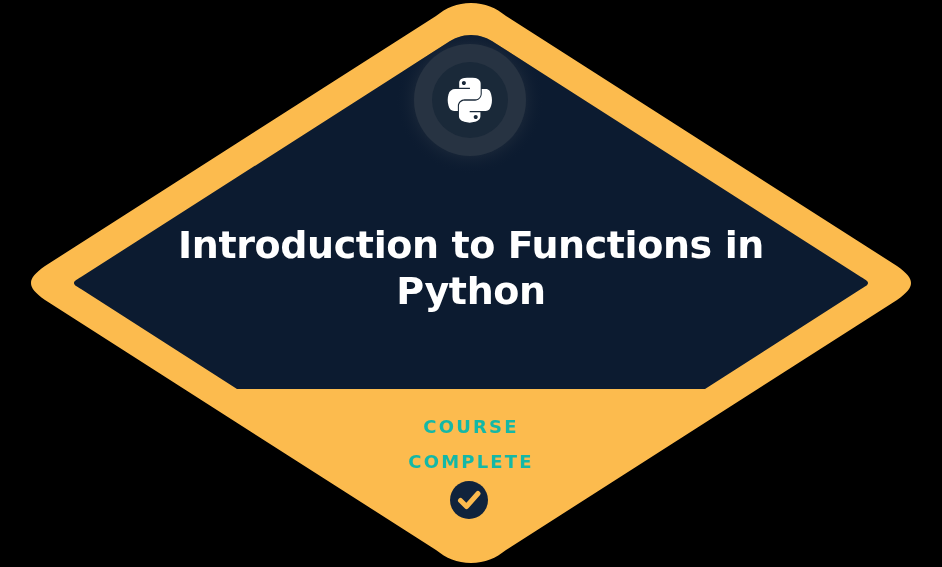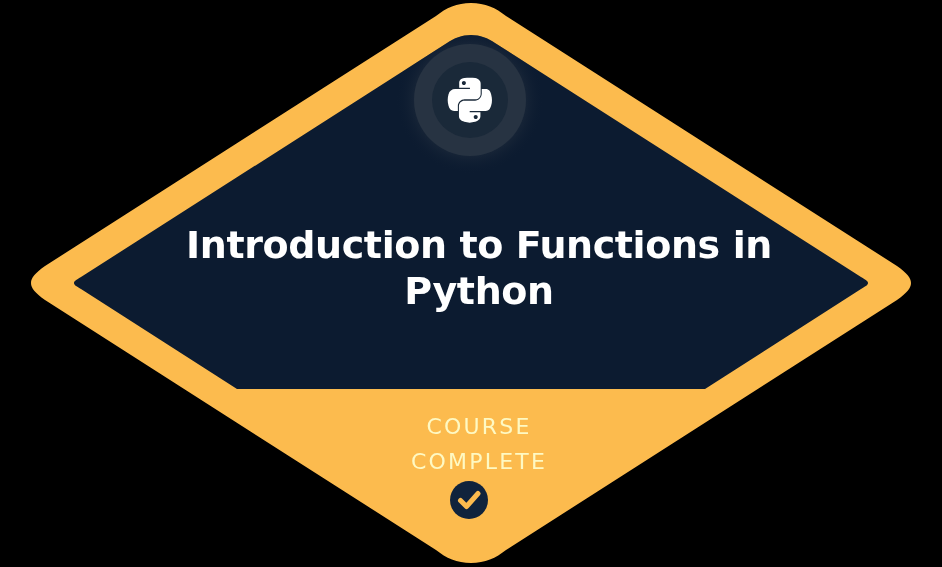--- a/index.html
+++ b/index.html
@@ -35,21 +35,20 @@
   }
 
   
   .overlay {
     position: absolute;
     left: 0;
     top: 0;
     width: 871px;
     height: 567px;
     pointer-events: none;
-    margin-left: 8px;
   }
 
   #course-title {
     position: absolute;
     left: 171px;
     top: 222px;
     width: 600px;
     text-align: center;
     color: #FFFFFF;
     font-family: "DejaVu Sans", "Liberation Sans", sans-serif;
@@ -59,24 +58,24 @@
     letter-spacing: -0.4px;
     white-space: pre-line;
   }
 
   #status-label {
     position: absolute;
     left: 171px;
     top: 409px;
     width: 600px;
     text-align: center;
-    color: #fef9c3;
+    color: #14b8a6;
     font-family: "DejaVu Sans", "Liberation Sans", sans-serif;
-    font-size: 22px;
-    font-weight: normal;
+    font-size: 18px;
+    font-weight: bold;
     line-height: 35px;
     letter-spacing: 2.2px;
     white-space: pre-line;
   }
 </style>
 </head>
 <body>
 
 <div id="badge-stage">
 

